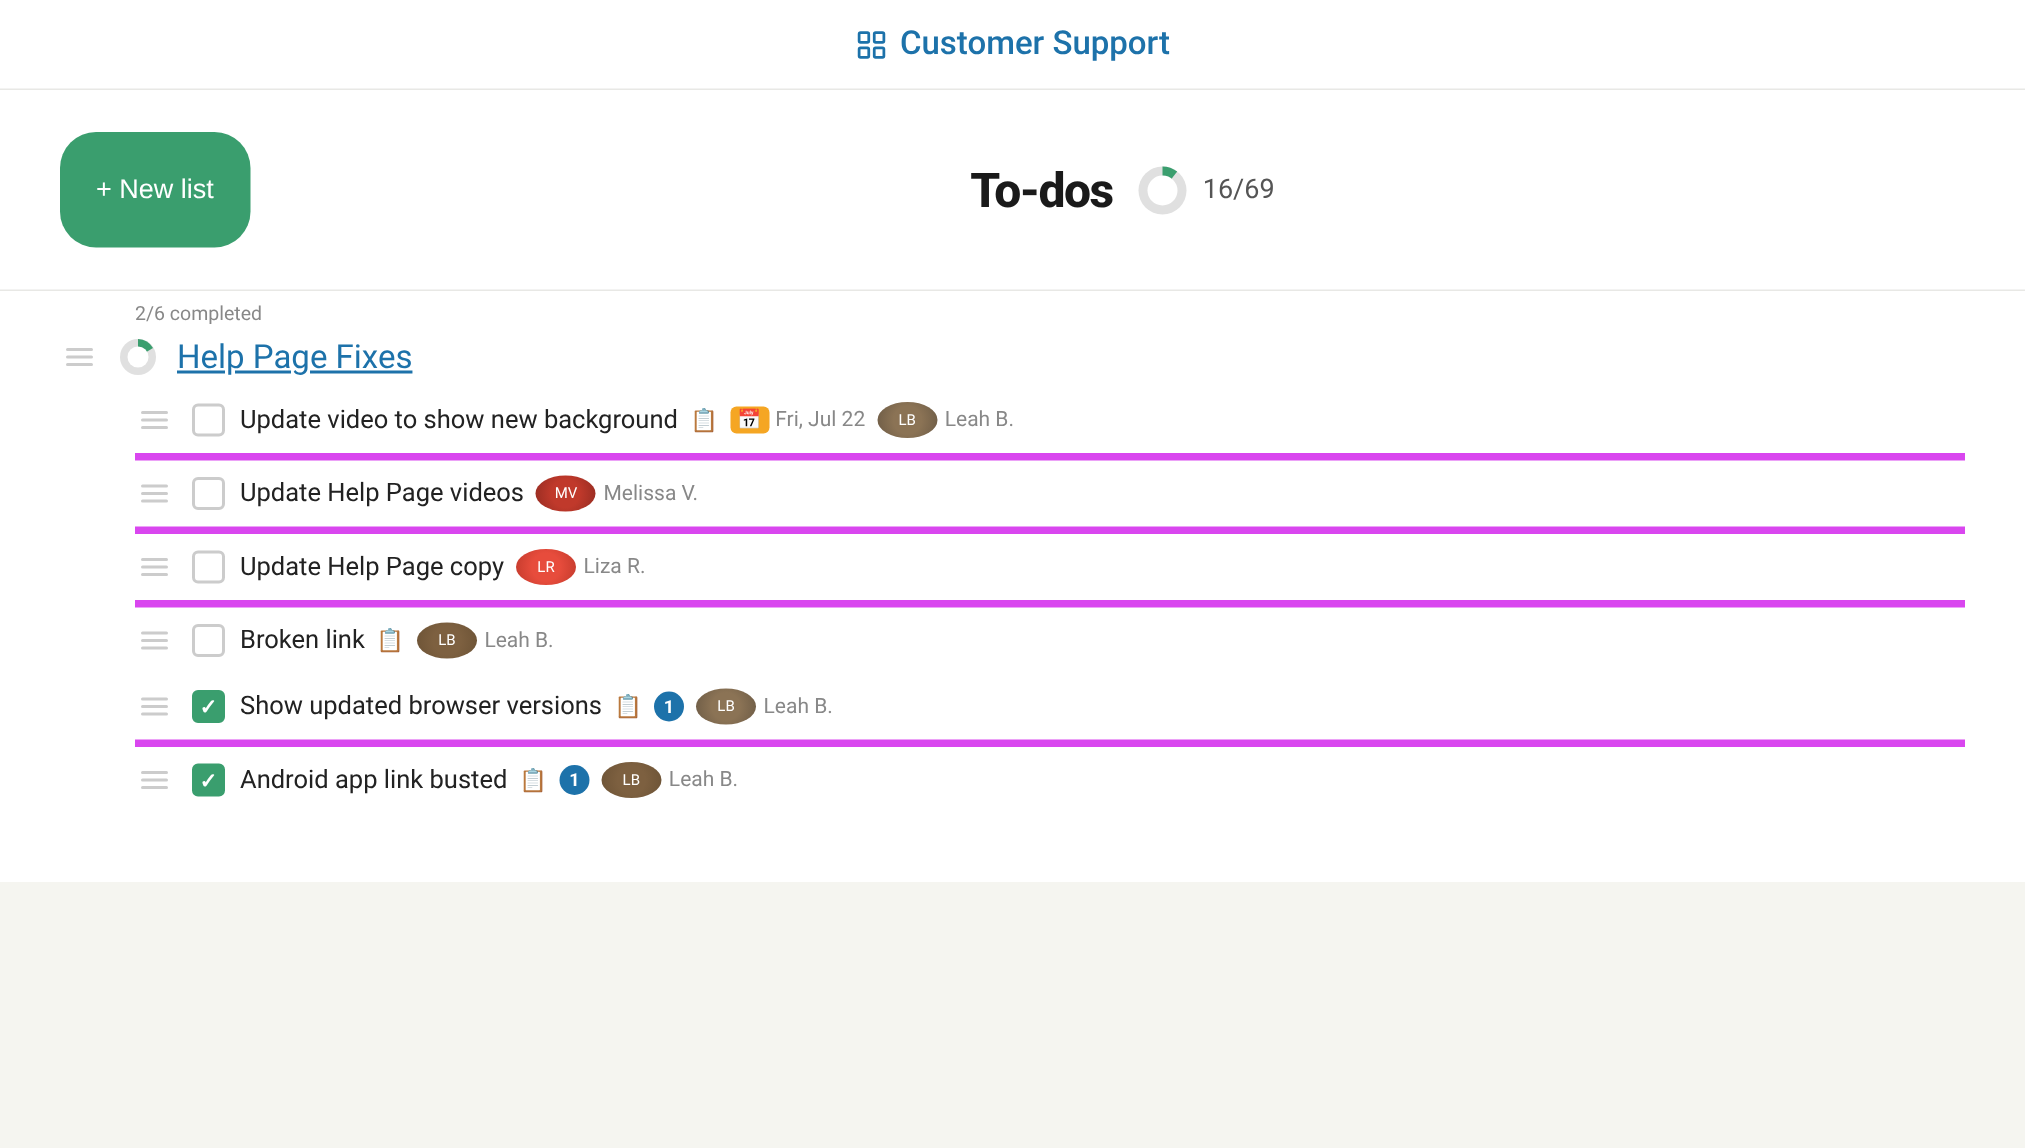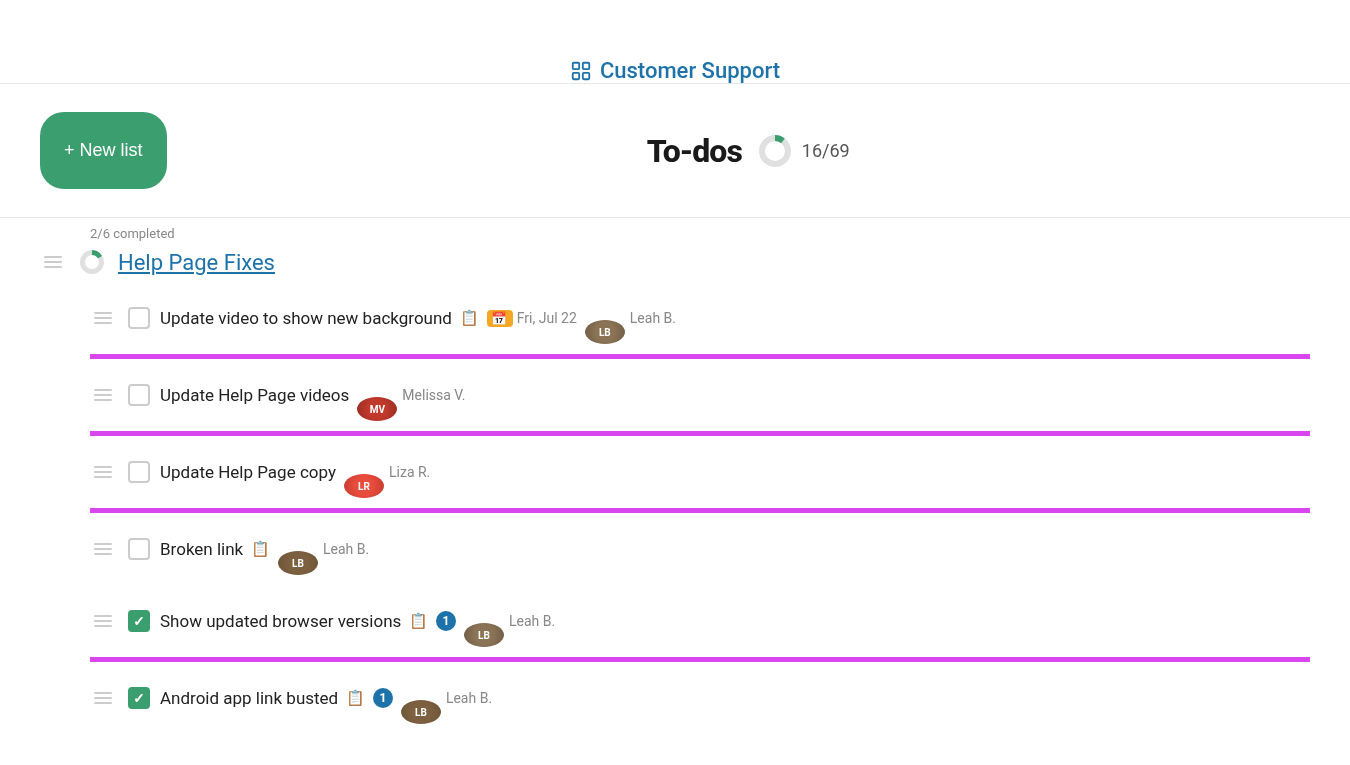--- a/index.html
+++ b/index.html
@@ -3,23 +3,23 @@
   <meta charset="utf-8">
   <style>
     * { box-sizing: border-box; margin: 0; padding: 0; }
     body {
       font-family: -apple-system, BlinkMacSystemFont, 'Segoe UI', Roboto, Helvetica, Arial, sans-serif;
       background: #f5f5f0;
       min-height: 765px;
     }
     .top-bar {
       background: #fff;
-      height: 84px;
-      display: flex;
-      align-items: flex-end;
+      height: 60px;
+      display: flex;
+      align-items: center;
       justify-content: center;
       border-bottom: 1px solid #e8e8e5;
       position: relative;
     }
     .top-bar-link {
       display: flex;
       align-items: center;
       gap: 8px;
       color: #1d72aa;
       text-decoration: none;
@@ -199,24 +199,23 @@
     }
     .avatar {
       width: 40px;
       height: 24px;
       border-radius: 50%;
       object-fit: cover;
       display: inline-flex;
       align-items: center;
       justify-content: center;
       font-size: 10px;
-      font-weight: 700;
+      font-weight: 400;
       color: #fff;
       flex-shrink: 0;
-      margin-top: 28px;
     }
     .avatar-leah { background: radial-gradient(circle, #8b7355 40%, #6b5a45 100%); }
     .avatar-melissa { background: radial-gradient(circle, #c0392b 40%, #922b21 100%); }
     .avatar-liza { background: radial-gradient(circle, #e74c3c 40%, #c0392b 100%); }
     .avatar-leah2 { background: radial-gradient(circle, #7d6040 40%, #6b5235 100%); }
     .add-todo-btn {
       margin: 14px 0 14px 50px;
       background: #fff;
       border: 2px solid #ccc;
       border-radius: 20px;

